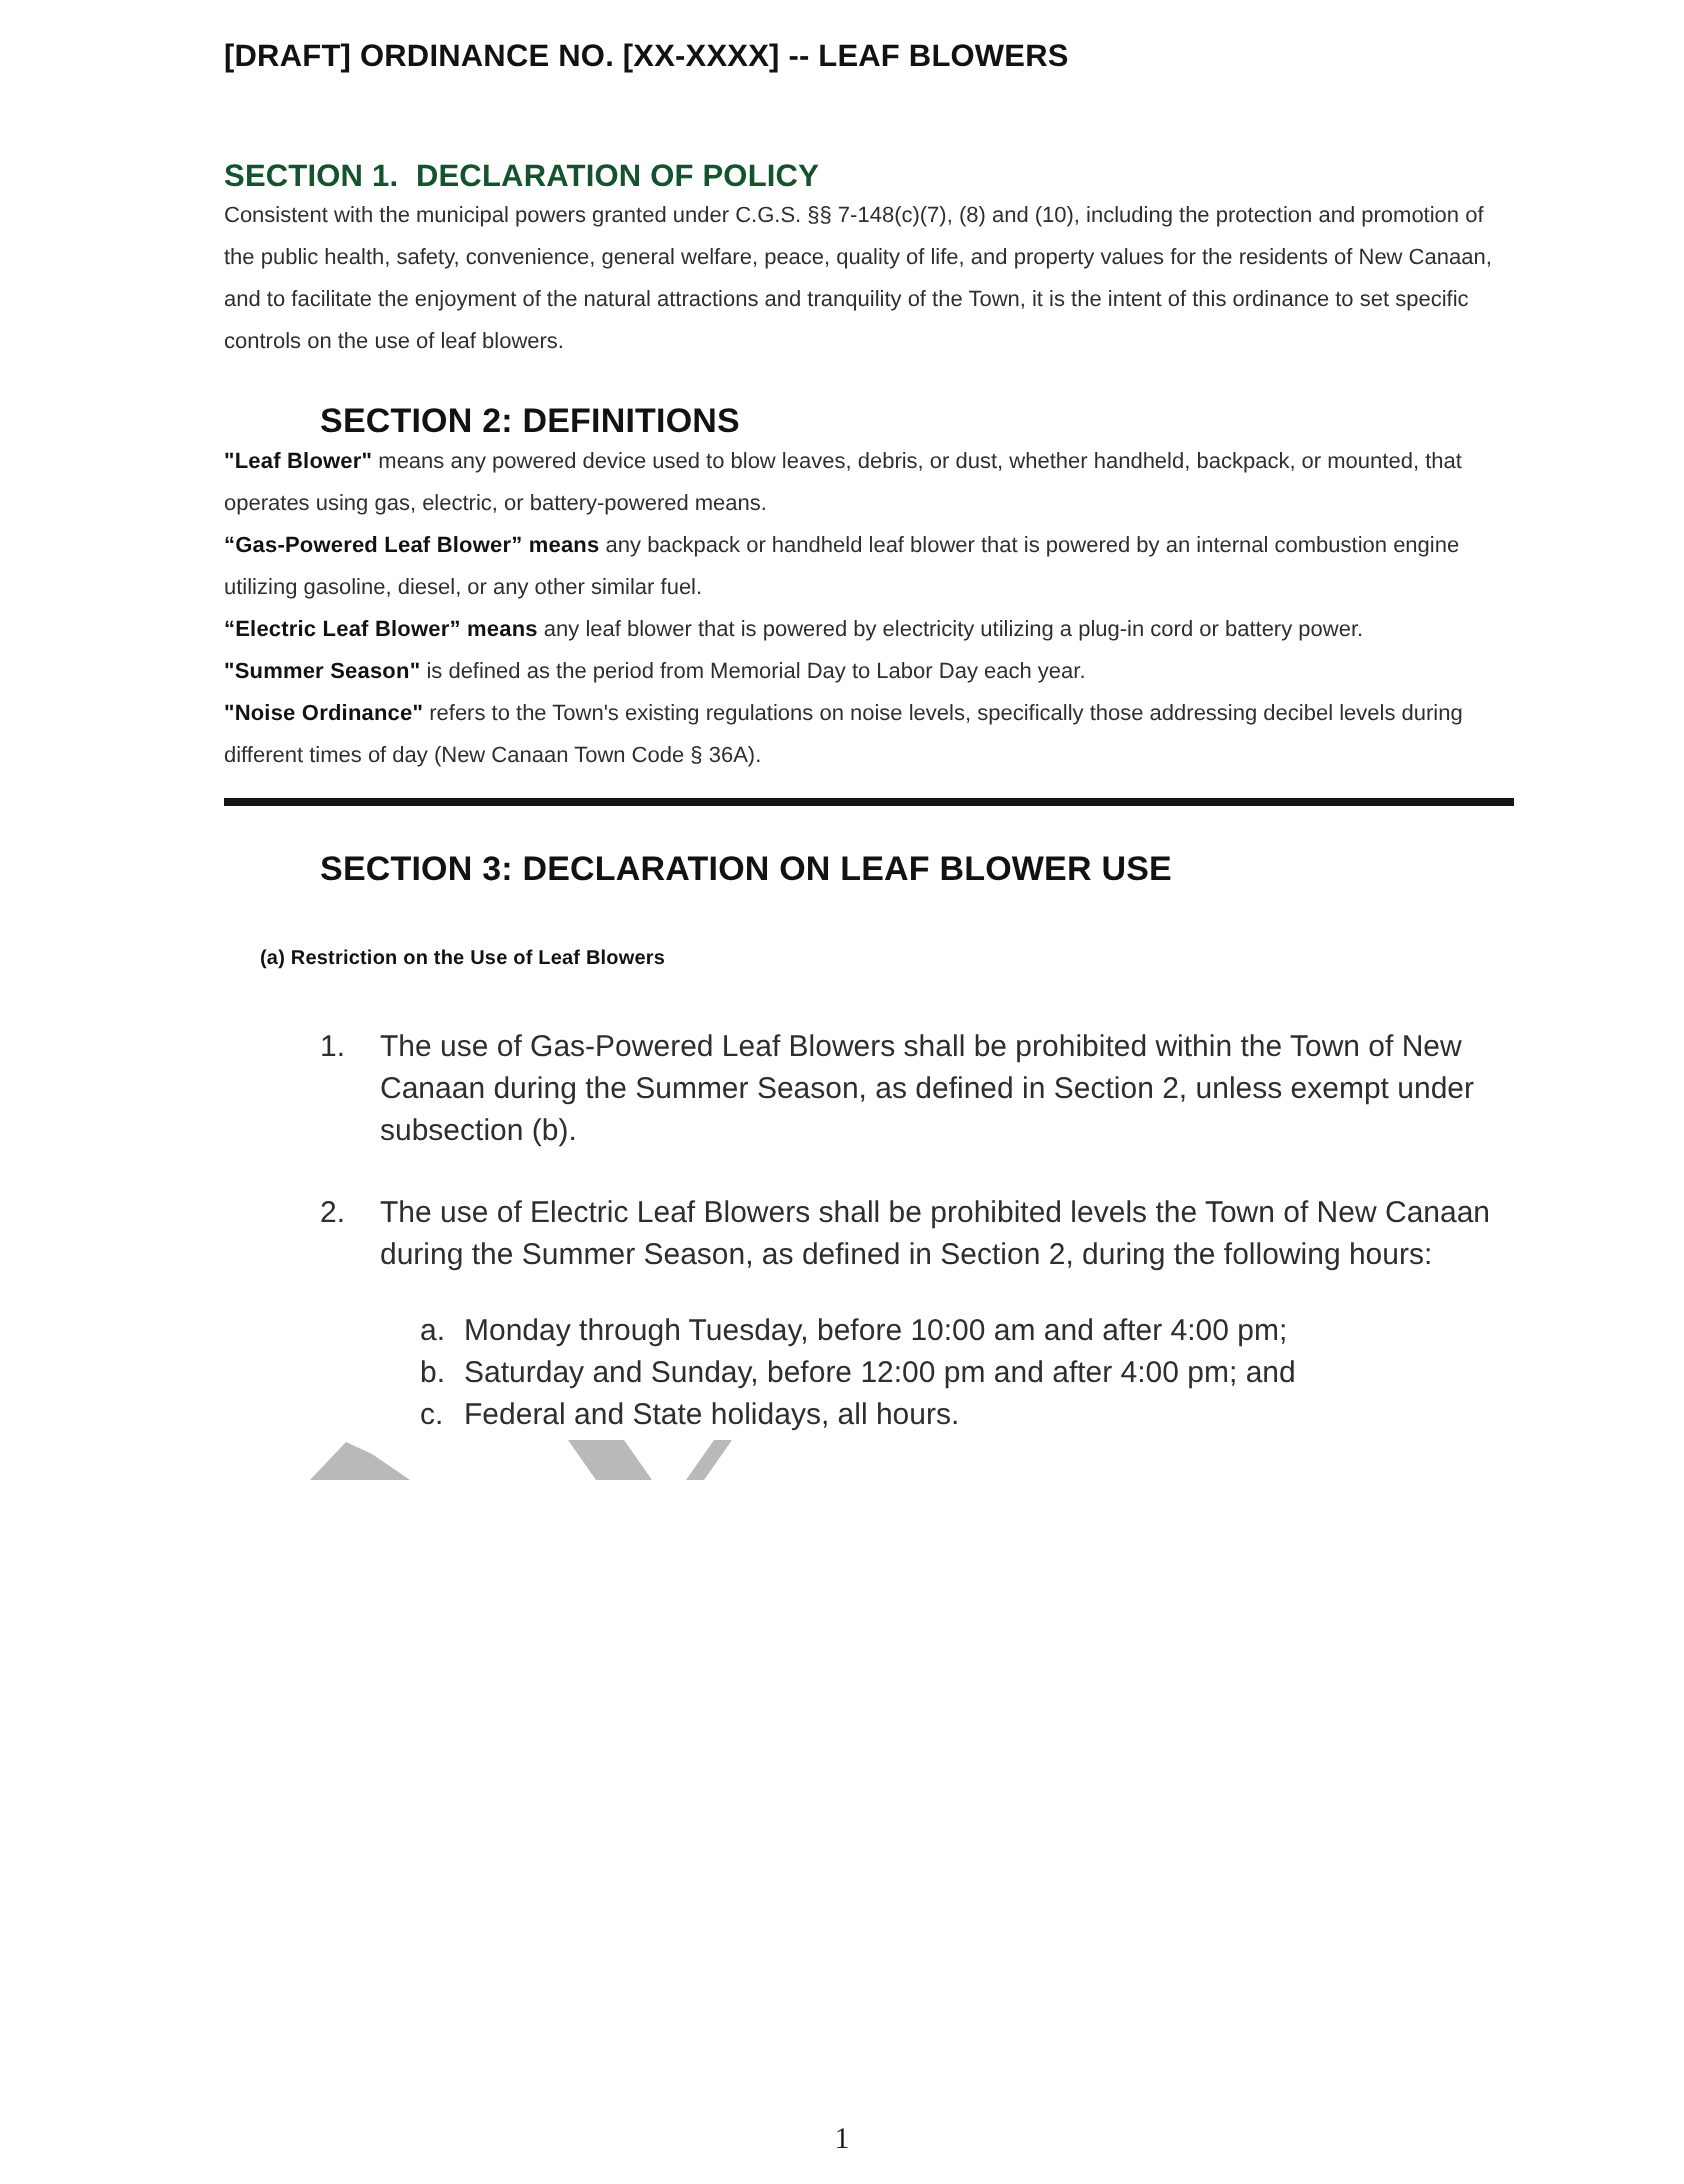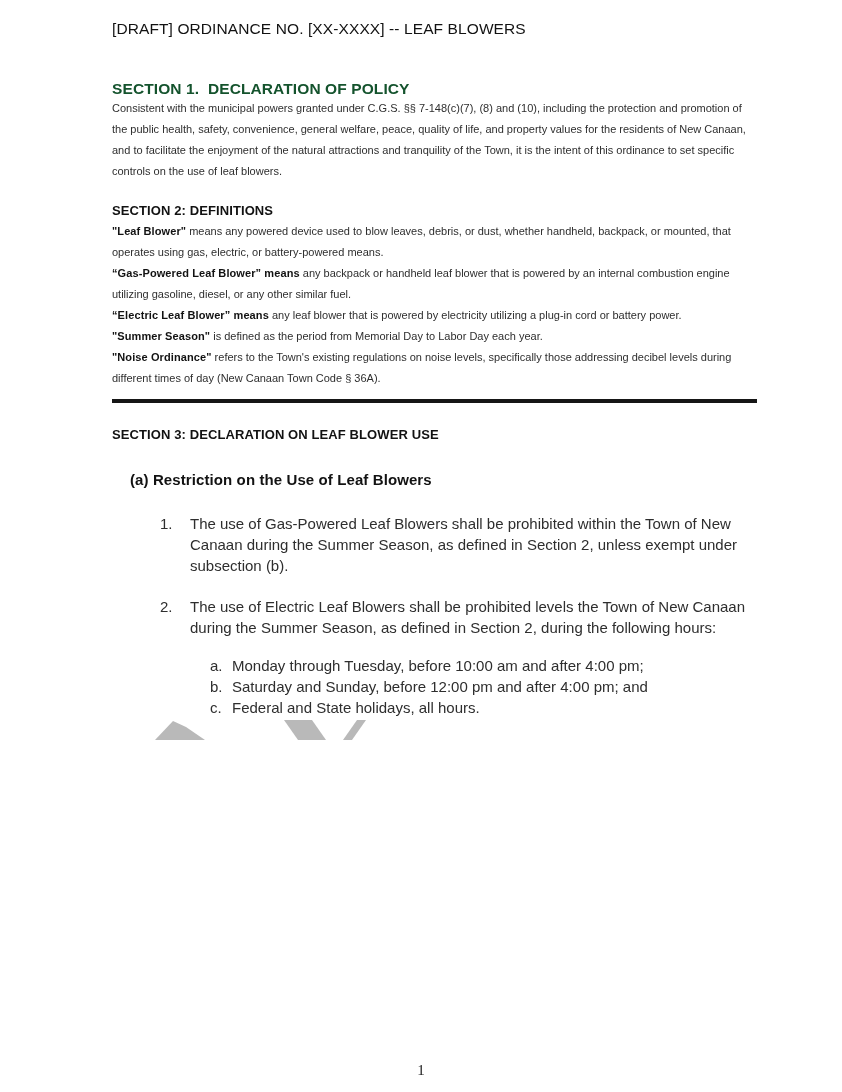--- a/index.html
+++ b/index.html
@@ -11,35 +11,36 @@
     color: #2e2e2e;
     position: relative;
     overflow: hidden;
   }
   .content {
     padding: 20px 85px 0 112px;
   }
   .doc-title {
     font-size: 15.5px;
     line-height: 18px;
-    font-weight: normal;
+    font-weight: bold;
     color: #121212;
   }
   .heading-sm {
     font-size: 15.5px;
     line-height: 18px;
     font-weight: bold;
     color: #14532d;
     margin-top: 42px;
   }
   .heading-lg {
-    font-size: 13px;
+    font-size: 17px;
     line-height: 20px;
     font-weight: bold;
     color: #121212;
+    margin-left: 48px;
   }
   .h-section2 { margin-top: 19px; }
   .h-section3 { margin-top: 22px; }
   p.body {
     font-size: 11px;
     line-height: 21px;
     margin: 0;
   }
   .p-policy   { margin-top: 24px; }
   .def        { margin-top: 20px; }
@@ -49,21 +50,21 @@
   .def b { color: #121212; }
   .rule {
     margin-top: 10px;
     height: 4px;
     background: #161616;
     width: 100%;
   }
   .sub-a {
     margin-top: 26px;
     margin-left: 18px;
-    font-size: 15px;
+    font-size: 10px;
     line-height: 18px;
     font-weight: bold;
     color: #121212;
   }
   .num-item {
     display: flex;
     margin-left: 48px;
     font-size: 15px;
     line-height: 21px;
   }

